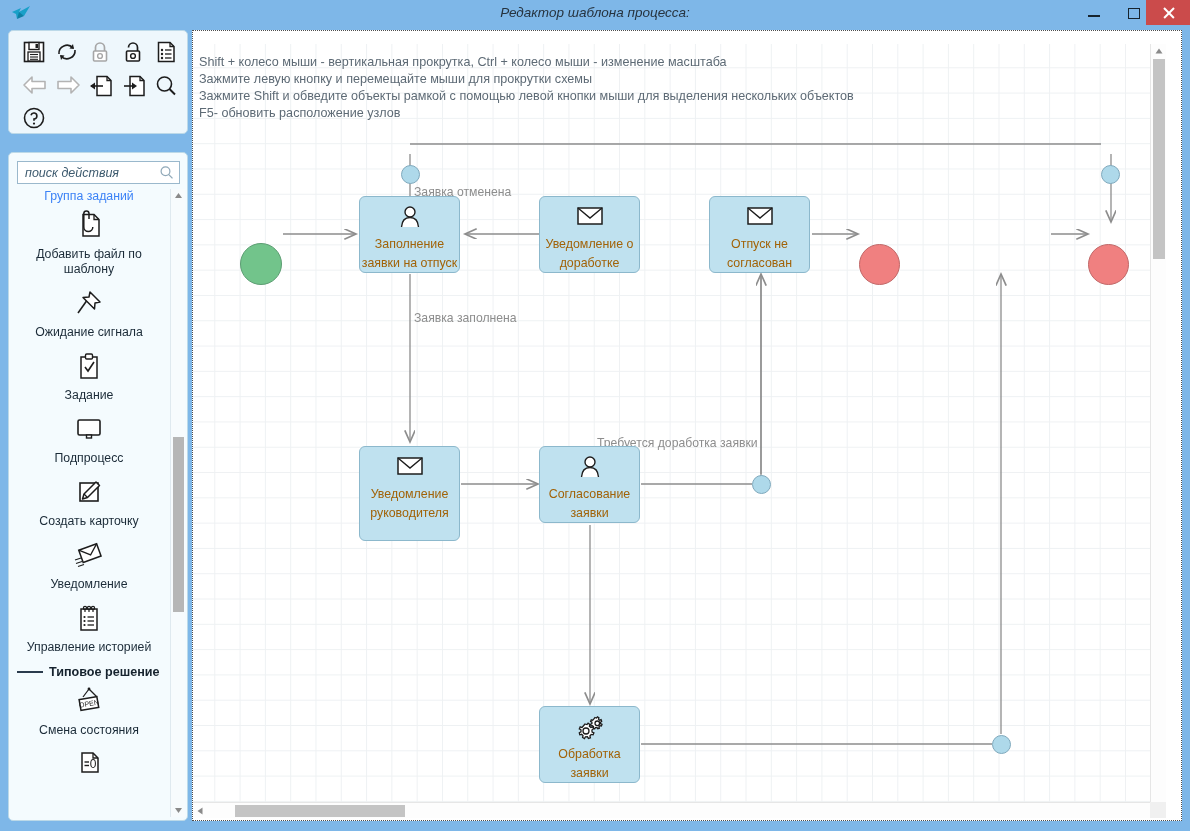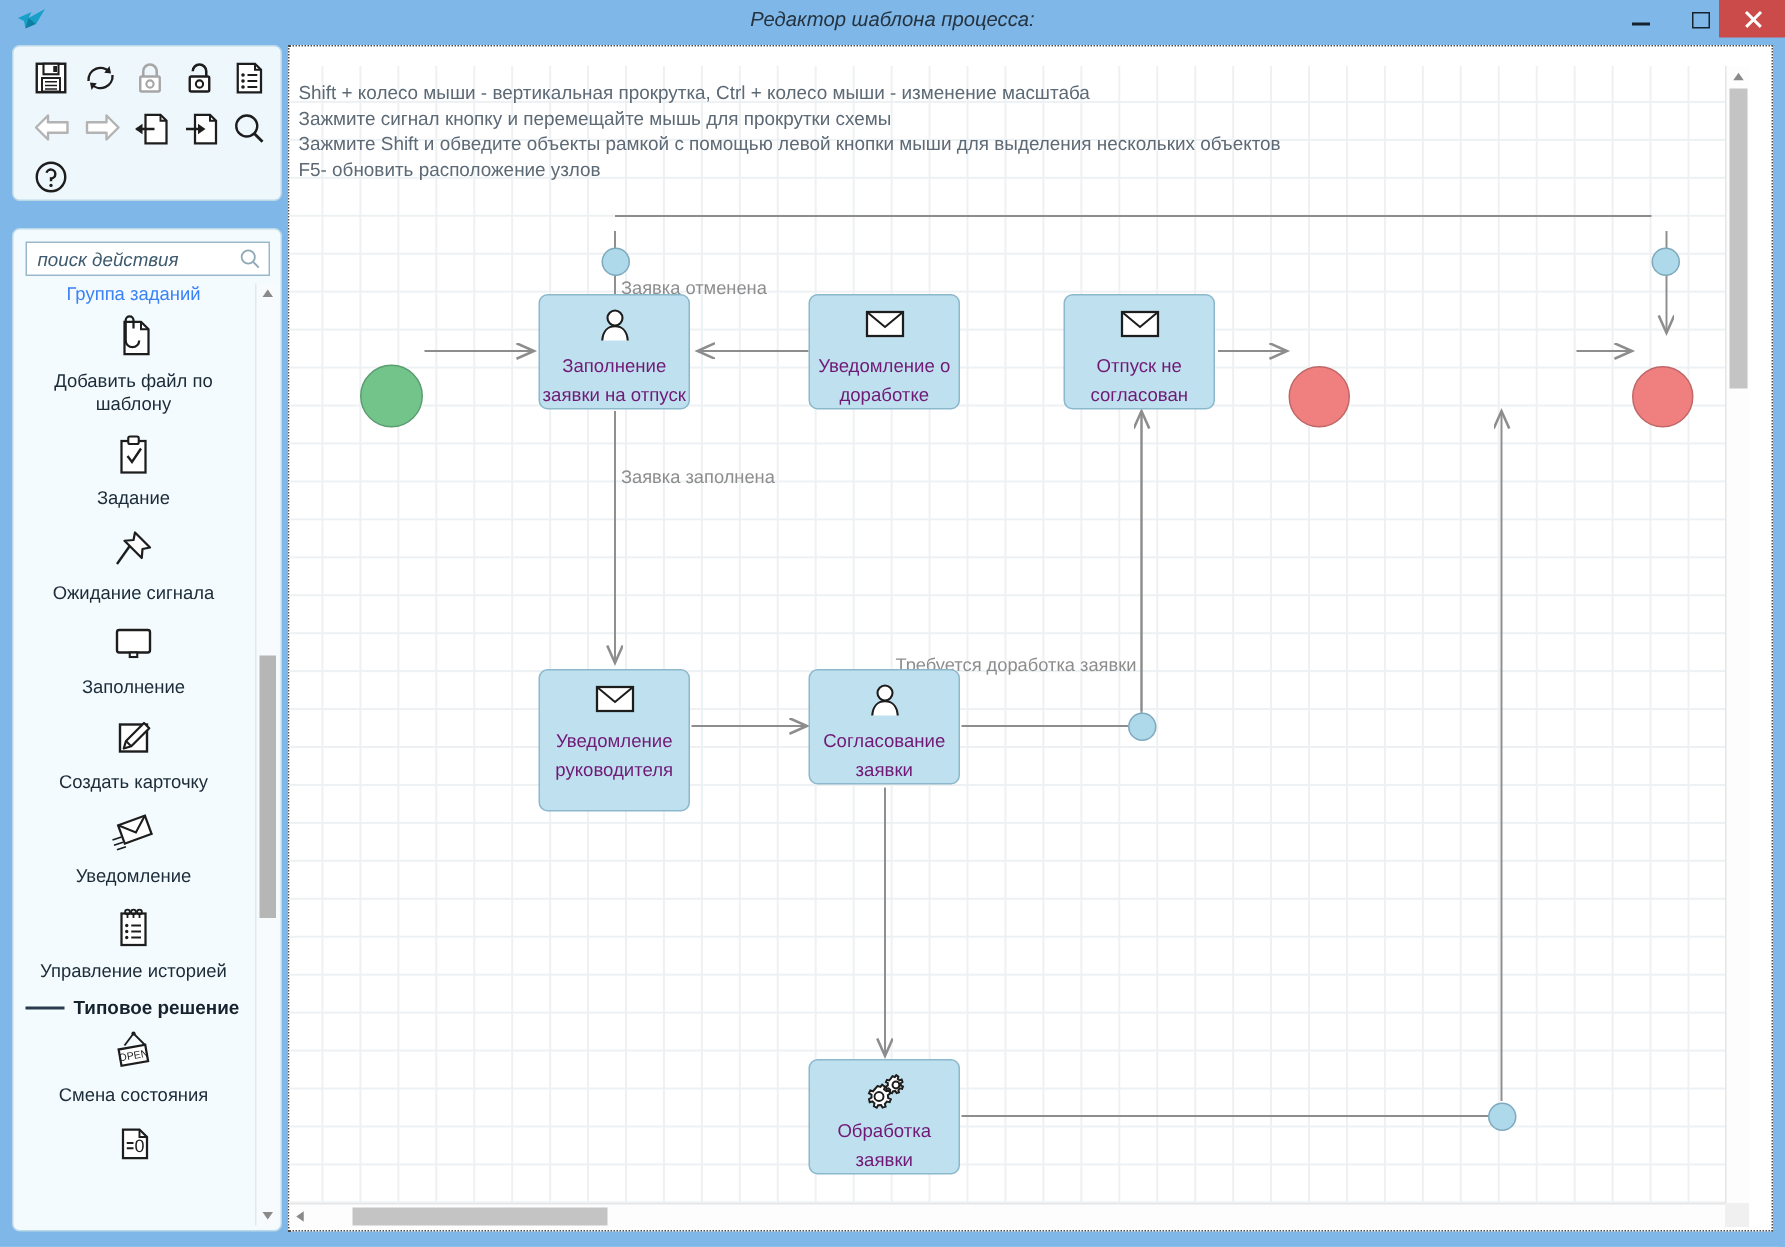--- a/index.html
+++ b/index.html
@@ -139,21 +139,21 @@
   }
   #diagram { position:absolute; left:0; top:0; width:973px; height:774px; }
 
   .node {
     position: absolute; background: #bfe1ef; border: 1px solid #8cb8cc;
     border-radius: 6px; overflow: hidden;
   }
   .node .nodeicon { position:absolute; left:0; top:8px; width:100%; display:flex; justify-content:center; }
   .node .nodelabel {
     position:absolute; left:0; top:38px; width:100%;
-    text-align:center; font-size:12.4px; color:#701a75; line-height:19px;
+    text-align:center; font-size:12.4px; color:#a16207; line-height:19px;
   }
   .circlenode { position:absolute; border-radius:50%; }
   .evt-green { background:#72c48b; border:1px solid #5c9d72; }
   .evt-red   { background:#f08080; border:1px solid #c06868; }
   .evt-blue  { background:#aed9ea; border:1px solid #7fa9bd; }
   .edgelabel {
     position:absolute; font-size:12.2px; color:#8d8d8d; white-space:nowrap;
   }
 
   
@@ -317,47 +317,47 @@
                   <path d="M22 6.5 V11.5 H27" fill="none" stroke="#1d1d1d" stroke-width="1.3"></path>
                   <path d="M17 11 V5.5 A2.6 2.6 0 0 0 11.8 5.5 V19 A4.5 4.5 0 0 0 20.8 19" fill="none" stroke="#1d1d1d" stroke-width="1.5"></path>
                 </svg>
             </div>
             <div class="pal-label">Добавить файл по шаблону</div>
           </div>
 
           <div class="pal-item">
             <div class="pal-icon">
               <svg width="34" height="34" viewBox="0 0 34 34">
+                  <path d="M18 6 L28 16 L23 17 L22.5 23 L11 11.5 L17 11 Z" fill="#fff" stroke="#1d1d1d" stroke-width="1.5" stroke-linejoin="round"></path>
+                  <line x1="14.5" y1="15" x2="6" y2="27" stroke="#1d1d1d" stroke-width="1.6"></line>
+                </svg>
+            </div>
+            <div class="pal-label">Ожидание сигнала</div>
+          </div>
+
+          <div class="pal-item">
+            <div class="pal-icon">
+              <svg width="34" height="34" viewBox="0 0 34 34">
                   <rect x="9" y="8" width="16" height="21" fill="#fff" stroke="#1d1d1d" stroke-width="1.5"></rect>
                   <rect x="13.5" y="5" width="7" height="5" rx="1.2" fill="#fff" stroke="#1d1d1d" stroke-width="1.4"></rect>
                   <path d="M13 18 L16 22 L22 13" fill="none" stroke="#1d1d1d" stroke-width="1.6"></path>
                 </svg>
             </div>
             <div class="pal-label">Задание</div>
           </div>
 
-          <div class="pal-item">
-            <div class="pal-icon">
-              <svg width="34" height="34" viewBox="0 0 34 34">
-                  <path d="M18 6 L28 16 L23 17 L22.5 23 L11 11.5 L17 11 Z" fill="#fff" stroke="#1d1d1d" stroke-width="1.5" stroke-linejoin="round"></path>
-                  <line x1="14.5" y1="15" x2="6" y2="27" stroke="#1d1d1d" stroke-width="1.6"></line>
-                </svg>
-            </div>
-            <div class="pal-label">Ожидание сигнала</div>
-          </div>
-
 
           <div class="pal-item">
             <div class="pal-icon">
               <svg width="34" height="34" viewBox="0 0 34 34">
                   <rect x="6" y="8" width="22" height="15" rx="1.5" fill="#fff" stroke="#1d1d1d" stroke-width="1.6"></rect>
                   <rect x="14.5" y="23" width="5" height="3" fill="#fff" stroke="#1d1d1d" stroke-width="1.4"></rect>
                 </svg>
             </div>
-            <div class="pal-label">Заполнение</div>
+            <div class="pal-label">Подпроцесс</div>
           </div>
 
           <div class="pal-item">
             <div class="pal-icon">
               <svg width="34" height="34" viewBox="0 0 34 34">
                   <rect x="8" y="8" width="18" height="18" fill="#fff" stroke="#1d1d1d" stroke-width="1.6"></rect>
                   <path d="M24 7 L27.5 10.5 L15.5 22.5 L10.5 24 L12 19 Z" fill="#fff" stroke="#1d1d1d" stroke-width="1.5" stroke-linejoin="round"></path>
                   <line x1="12" y1="19" x2="15.5" y2="22.5" stroke="#1d1d1d" stroke-width="1.3"></line>
                 </svg>
             </div>
@@ -451,21 +451,21 @@
       </div>
     </div>
   </div>
 
   <div id="canvaswrap">
     <div id="canvas">
       <div id="grid"></div>
 
       <div id="hints">
         <div>Shift + колесо мыши - вертикальная прокрутка, Ctrl + колесо мыши - изменение масштаба</div>
-        <div>Зажмите сигнал кнопку и перемещайте мышь для прокрутки схемы</div>
+        <div>Зажмите левую кнопку и перемещайте мыши для прокрутки схемы</div>
         <div>Зажмите Shift и обведите объекты рамкой с помощью левой кнопки мыши для выделения нескольких объектов</div>
         <div>F5- обновить расположение узлов</div>
       </div>
 
       <svg id="diagram" viewBox="0 0 973 774">
         <defs>
           <marker id="ah" markerWidth="11" markerHeight="11" refX="9" refY="4" orient="auto">
             <path d="M0,0 L9,4 L0,8" fill="none" stroke="#8d8d8d" stroke-width="1.3"></path>
           </marker>
         </defs>

